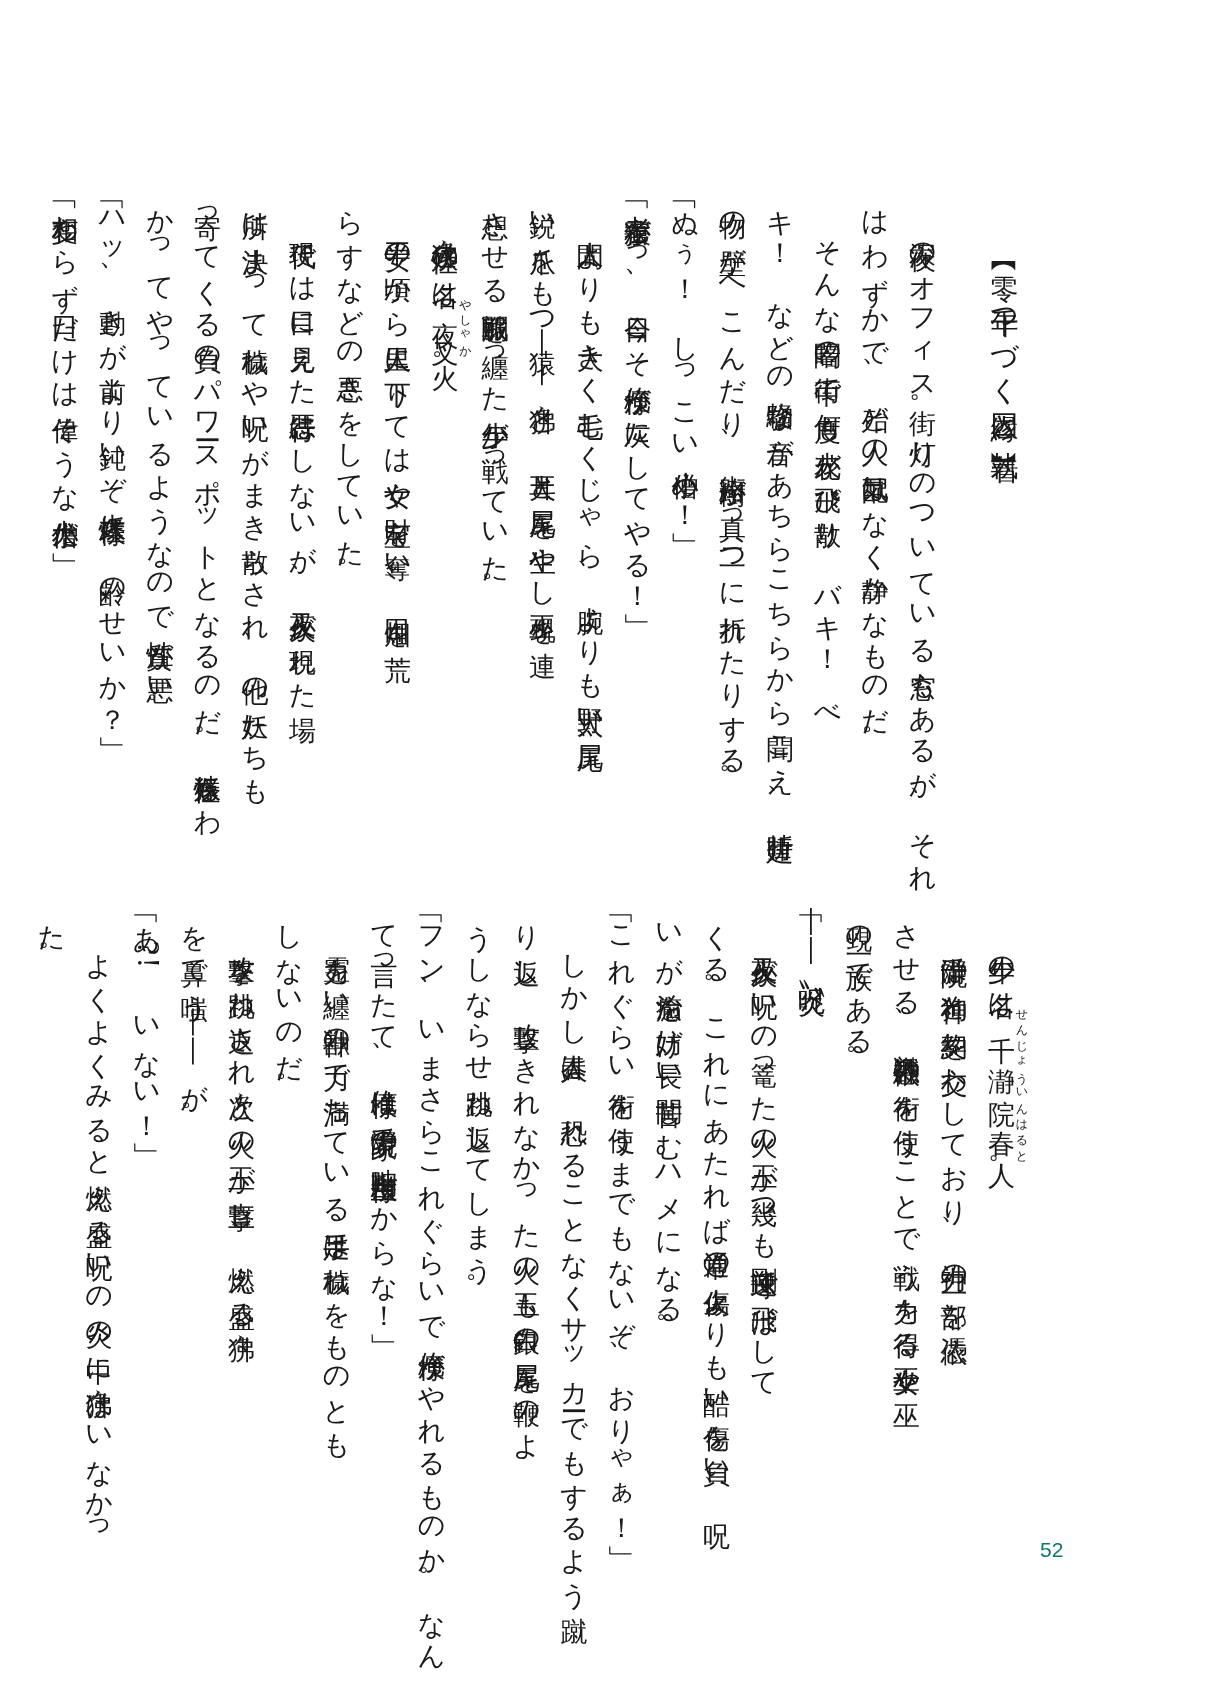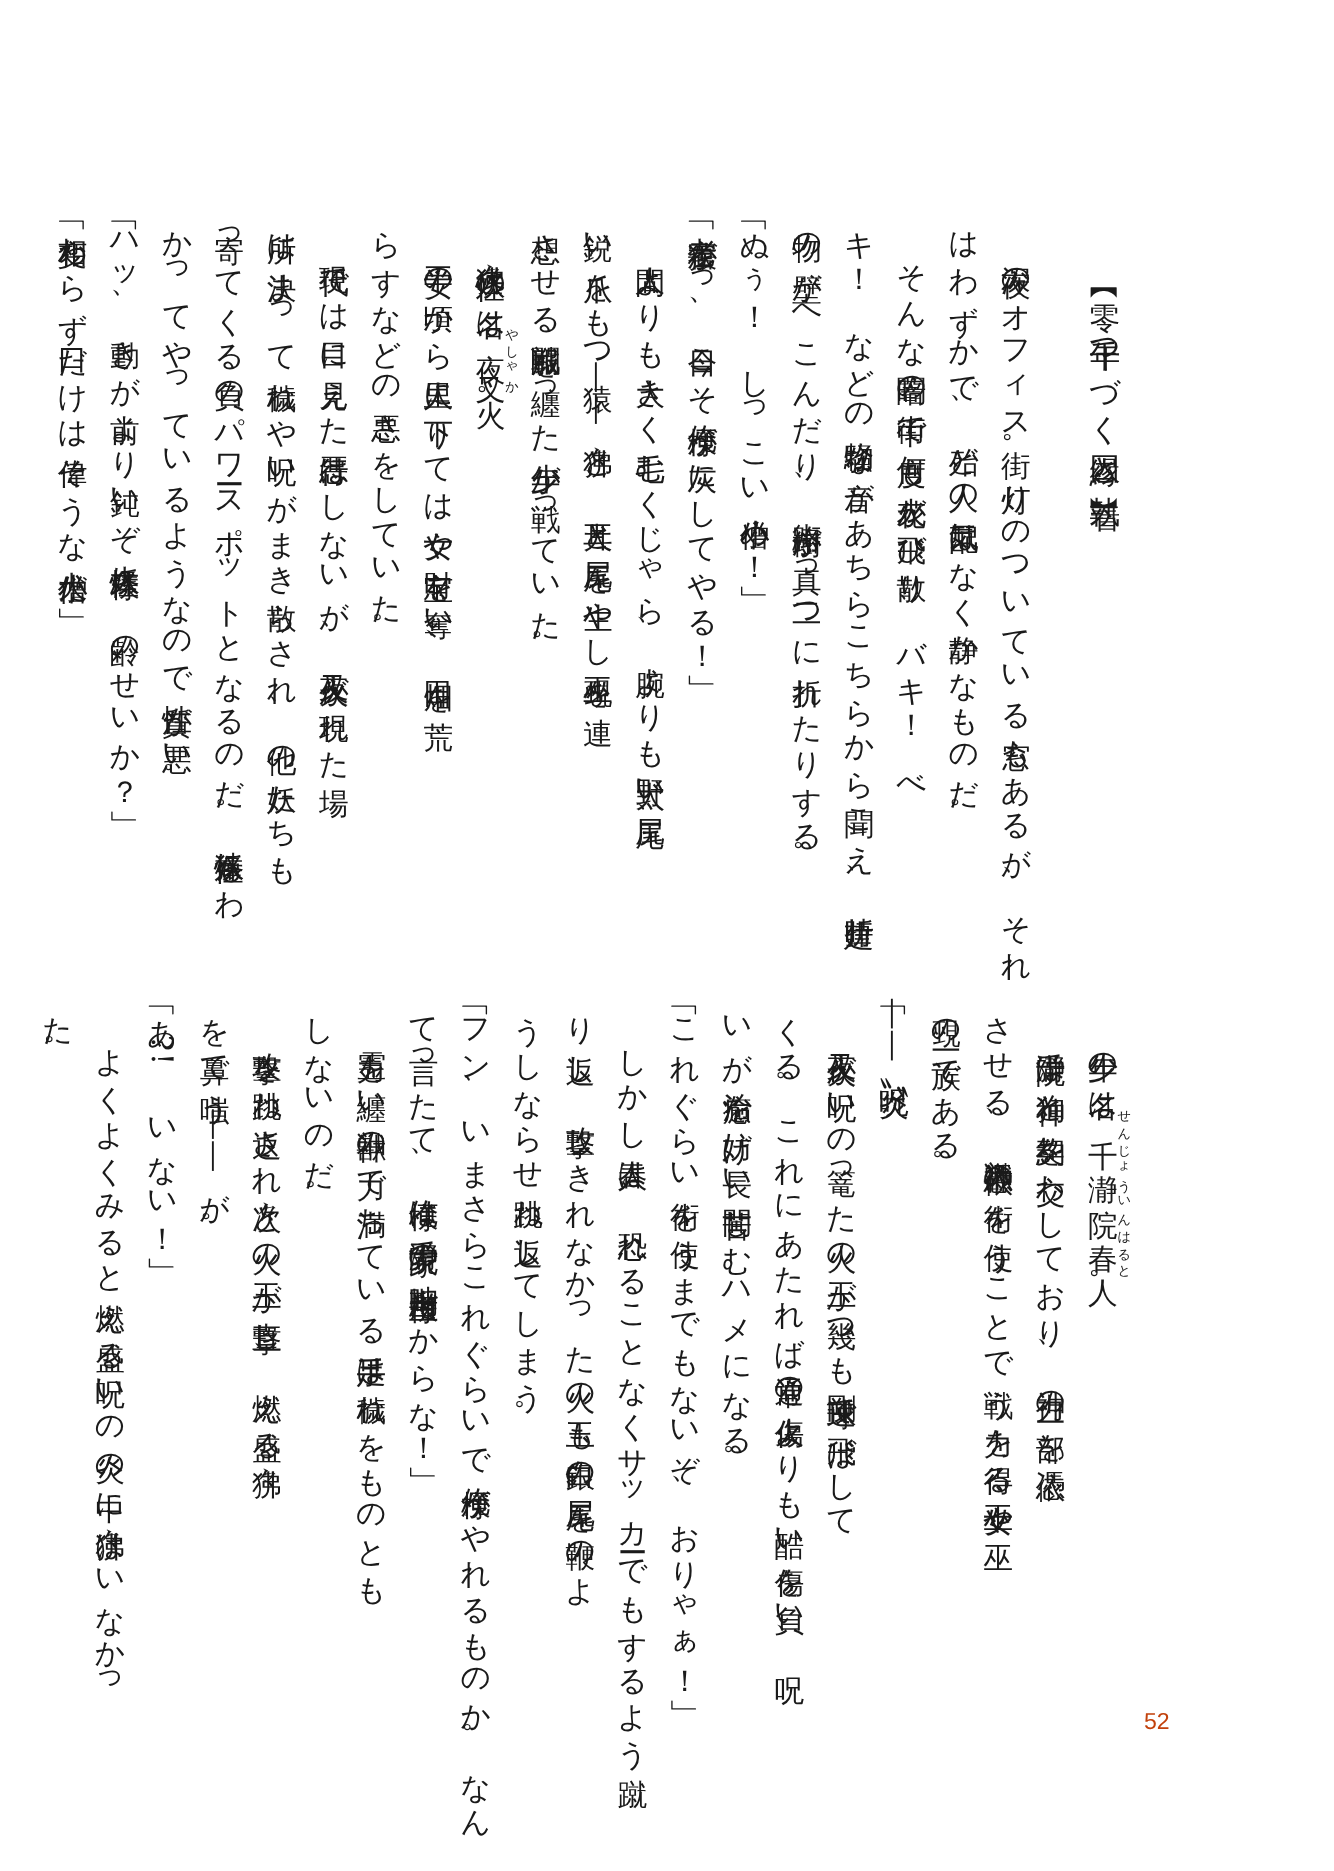--- a/index.html
+++ b/index.html
@@ -13,21 +13,21 @@
     line-height:47.5px;
     letter-spacing:2px;
     text-orientation: mixed;
   }
   #top-block { right:185px; top:192px; height:640px; width:880px; }
   #bottom-block { right:185px; top:906px; height:640px; width:880px; }
   .line { display:block; white-space:nowrap; }
   .indent { padding-top:29px; }
   .title { font-size:28px; padding-top:60px; margin-left:34px; font-weight:normal; }
   ruby rt { font-size:12px; }
-  .page-number { position:absolute; left:1040px; top:1538px; font-family:"Liberation Sans", sans-serif; font-size:21px; color:#c2410c;margin-top:16px; }
+  .page-number { position:absolute; left:1040px; top:1538px; font-family:"Liberation Sans", sans-serif; font-size:21px; color:#0f766e; }
 </style>
 </head>
 <body>
 
 <div id="top-block" class="block">
   <span class="line title">【零　千年つづく因縁と執着】</span>
   <span class="line indent">深夜のオフィス街。灯りのついている窓もあるが、それ</span>
   <span class="line">はわずかで、殆ど人の気配はなく静かなものだ。</span>
   <span class="line indent">そんな暗闇の街中で何度も火花が飛び散り、バキ！　べ</span>
   <span class="line">キ！　などの物騒な音があちらこちらから聞こえ、時折建</span>

